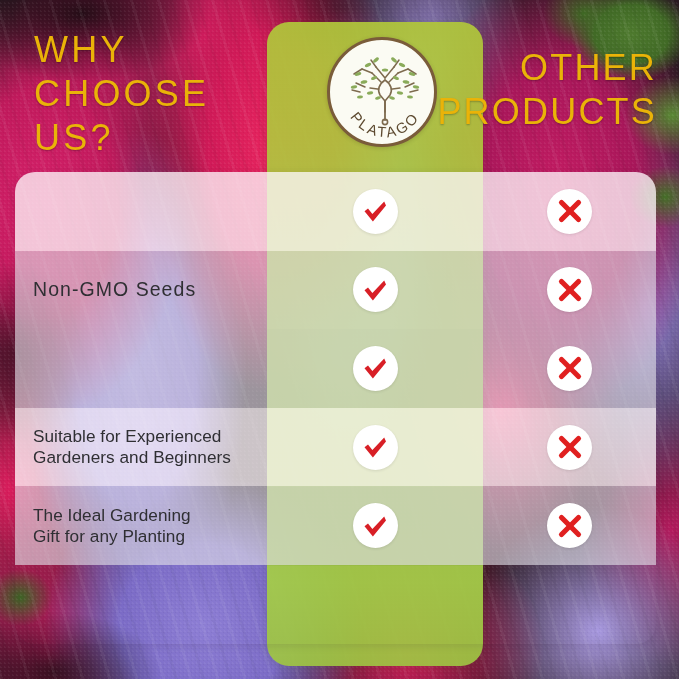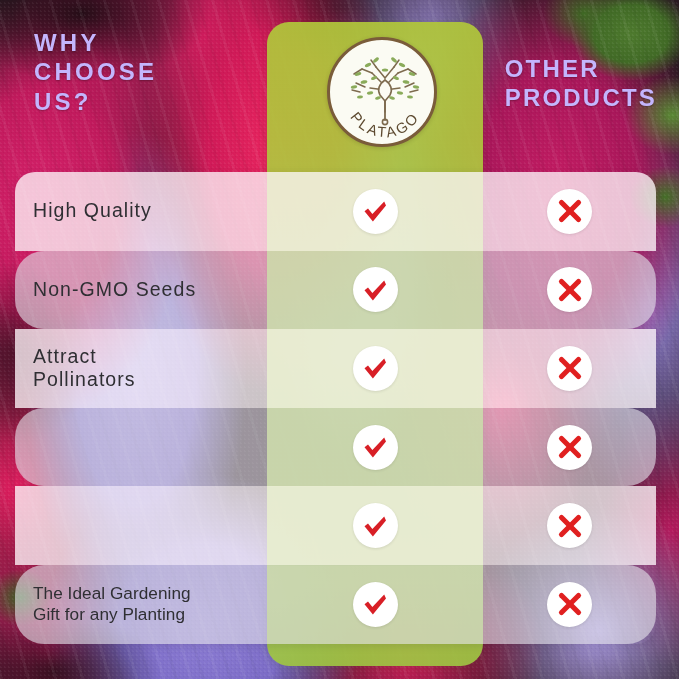--- a/index.html
+++ b/index.html
@@ -81,32 +81,32 @@
   .bg-grain {
     opacity: .16;
     background-size: 4px 4px;
     background-image:
       linear-gradient(45deg, rgba(255,255,255,.35) 25%, transparent 25%, transparent 75%, rgba(0,0,0,.3) 75%);
   }
 
   
   .heading {
     position: absolute;
-    color: #c4b5fd;
-    font-weight: 700;
-    font-size: 24px;
+    color: #eab308;
+    font-weight: 400;
+    font-size: 36px;
     line-height: 1.22;
     letter-spacing: 3.2px;
     text-shadow: 0 1px 2px rgba(0,0,0,0.28);
   }
   #why-heading { left: 34px; top: 28px; }
   #other-heading {
     right: 22px;
-    top: 54px;
-    text-align: left;
+    top: 46px;
+    text-align: right;
     letter-spacing: 2.2px;
   }
 
   
   #green-column {
     position: absolute;
     left: 267px;
     top: 22px;
     width: 216px;
     height: 644px;
@@ -138,21 +138,21 @@
     overflow: hidden;
     box-shadow: 0 2px 9px rgba(40,20,50,0.12);
   }
   .row {
     position: relative;
     height: 78.6px;
     display: flex;
     align-items: center;
   }
   .row.odd  { background: rgba(255,250,252,0.76); }
-  .row.even { background: rgba(226,224,232,0.62); border-radius: 29px; }
+  .row.even { background: rgba(226,224,232,0.62); }
 
   .row-label {
     width: 252px;
     padding-left: 18px;
     box-sizing: border-box;
     color: #2f2f33;
     font-size: 19.5px;
     line-height: 1.22;
     letter-spacing: 0.2px;
     white-space: pre-line;
@@ -274,21 +274,20 @@
       <path id="logo-arc" d="M 16 66 A 40 40 0 0 0 94 66" fill="none"></path>
       <text font-family="Liberation Sans, sans-serif" font-size="14.5" letter-spacing="2.6" fill="#5d4a30">
         <textPath href="#logo-arc" startOffset="50%" text-anchor="middle">PLATAGO</textPath>
       </text>
     </svg>
   </div>
 
   <div id="feature-card">
 
   <div class="row odd">
-        <div class="row-label track">High Quality</div>
        <div class="cell pro">
          <div class="mark">
             <svg width="30" height="30" viewBox="0 0 30 30">
       <path d="M4.5 15.2 L8 12.6 L12.4 18.0 L24.2 5.6 L26 9.4 L12.9 25.4 Z" fill="#d81f26"></path>
     </svg>
           </div>
        </div>
        <div class="cell con">
          <div class="mark">
             <svg width="30" height="30" viewBox="0 0 30 30">
@@ -313,61 +312,42 @@
          <div class="mark">
             <svg width="30" height="30" viewBox="0 0 30 30">
       <g stroke="#e02020" stroke-width="5.2" stroke-linecap="round">
         <line x1="6.5" y1="6.5" x2="23.5" y2="23.5"></line>
         <line x1="23.5" y1="6.5" x2="6.5" y2="23.5"></line>
       </g>
     </svg>
           </div>
        </div>
       </div>
+      <div class="row even">
+       <div class="cell pro">
+         <div class="mark">
+            <svg width="30" height="30" viewBox="0 0 30 30">
+      <path d="M4.5 15.2 L8 12.6 L12.4 18.0 L24.2 5.6 L26 9.4 L12.9 25.4 Z" fill="#d81f26"></path>
+    </svg>
+          </div>
+       </div>
+       <div class="cell con">
+         <div class="mark">
+            <svg width="30" height="30" viewBox="0 0 30 30">
+      <g stroke="#e02020" stroke-width="5.2" stroke-linecap="round">
+        <line x1="6.5" y1="6.5" x2="23.5" y2="23.5"></line>
+        <line x1="23.5" y1="6.5" x2="6.5" y2="23.5"></line>
+      </g>
+    </svg>
+          </div>
+       </div>
+      </div>
       <div class="row odd">
-        <div class="row-label track">Attract
-Pollinators</div>
-       <div class="cell pro">
-         <div class="mark">
-            <svg width="30" height="30" viewBox="0 0 30 30">
-      <path d="M4.5 15.2 L8 12.6 L12.4 18.0 L24.2 5.6 L26 9.4 L12.9 25.4 Z" fill="#d81f26"></path>
-    </svg>
-          </div>
-       </div>
-       <div class="cell con">
-         <div class="mark">
-            <svg width="30" height="30" viewBox="0 0 30 30">
-      <g stroke="#e02020" stroke-width="5.2" stroke-linecap="round">
-        <line x1="6.5" y1="6.5" x2="23.5" y2="23.5"></line>
-        <line x1="23.5" y1="6.5" x2="6.5" y2="23.5"></line>
-      </g>
-    </svg>
-          </div>
-       </div>
-      </div>
-      <div class="row even">
-       <div class="cell pro">
-         <div class="mark">
-            <svg width="30" height="30" viewBox="0 0 30 30">
-      <path d="M4.5 15.2 L8 12.6 L12.4 18.0 L24.2 5.6 L26 9.4 L12.9 25.4 Z" fill="#d81f26"></path>
-    </svg>
-          </div>
-       </div>
-       <div class="cell con">
-         <div class="mark">
-            <svg width="30" height="30" viewBox="0 0 30 30">
-      <g stroke="#e02020" stroke-width="5.2" stroke-linecap="round">
-        <line x1="6.5" y1="6.5" x2="23.5" y2="23.5"></line>
-        <line x1="23.5" y1="6.5" x2="6.5" y2="23.5"></line>
-      </g>
-    </svg>
-          </div>
-       </div>
-      </div>
-      <div class="row odd">
+        <div class="row-label wide">Suitable for Experienced
+Gardeners and Beginners</div>
        <div class="cell pro">
          <div class="mark">
             <svg width="30" height="30" viewBox="0 0 30 30">
       <path d="M4.5 15.2 L8 12.6 L12.4 18.0 L24.2 5.6 L26 9.4 L12.9 25.4 Z" fill="#d81f26"></path>
     </svg>
           </div>
        </div>
        <div class="cell con">
          <div class="mark">
             <svg width="30" height="30" viewBox="0 0 30 30">

